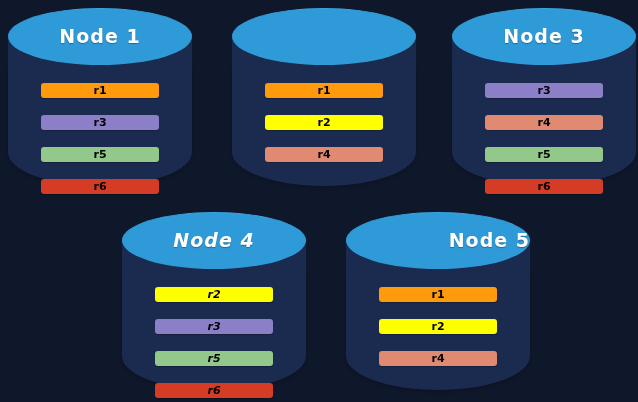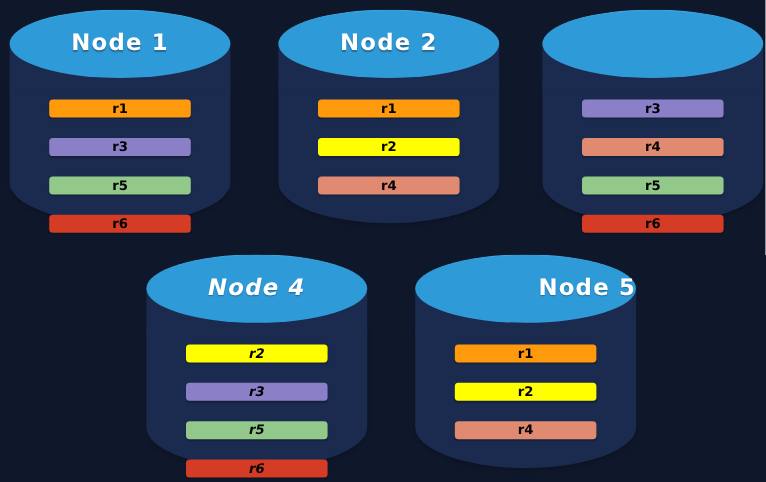--- a/index.html
+++ b/index.html
@@ -126,37 +126,37 @@
         </div>
         <div class="replica" style="background: rgb(212, 60, 37);">
           <span class="replica-label">r6</span>
         </div>
       </div>
     </div>
     <div class="node" style="left: 232px; top: 8px;">
       <div class="node-body" style="background: rgb(27, 43, 79);"></div>
       <div class="node-body-top-mask" style="background: rgb(27, 43, 79);"></div>
       <div class="node-top" style="background: rgb(47, 154, 216);"></div>
-      <div class="node-title" style="color: rgb(255, 255, 255);">Node  2</div>
       <div class="replica-list">
         <div class="replica" style="background: rgb(255, 154, 13);">
           <span class="replica-label">r1</span>
         </div>
         <div class="replica" style="background: rgb(255, 255, 0);">
           <span class="replica-label">r2</span>
         </div>
         <div class="replica" style="background: rgb(224, 138, 114);">
           <span class="replica-label">r4</span>
         </div>
       </div>
     </div>
     <div class="node" style="left: 452px; top: 8px;">
       <div class="node-body" style="background: rgb(27, 43, 79);"></div>
       <div class="node-body-top-mask" style="background: rgb(27, 43, 79);"></div>
       <div class="node-top" style="background: rgb(47, 154, 216);"></div>
+      <div class="node-title" style="color: rgb(255, 255, 255);">Node  3</div>
       <div class="replica-list">
         <div class="replica" style="background: rgb(139, 128, 200);">
           <span class="replica-label">r3</span>
         </div>
         <div class="replica" style="background: rgb(224, 138, 114);">
           <span class="replica-label">r4</span>
         </div>
         <div class="replica" style="background: rgb(146, 201, 138);">
           <span class="replica-label">r5</span>
         </div>

